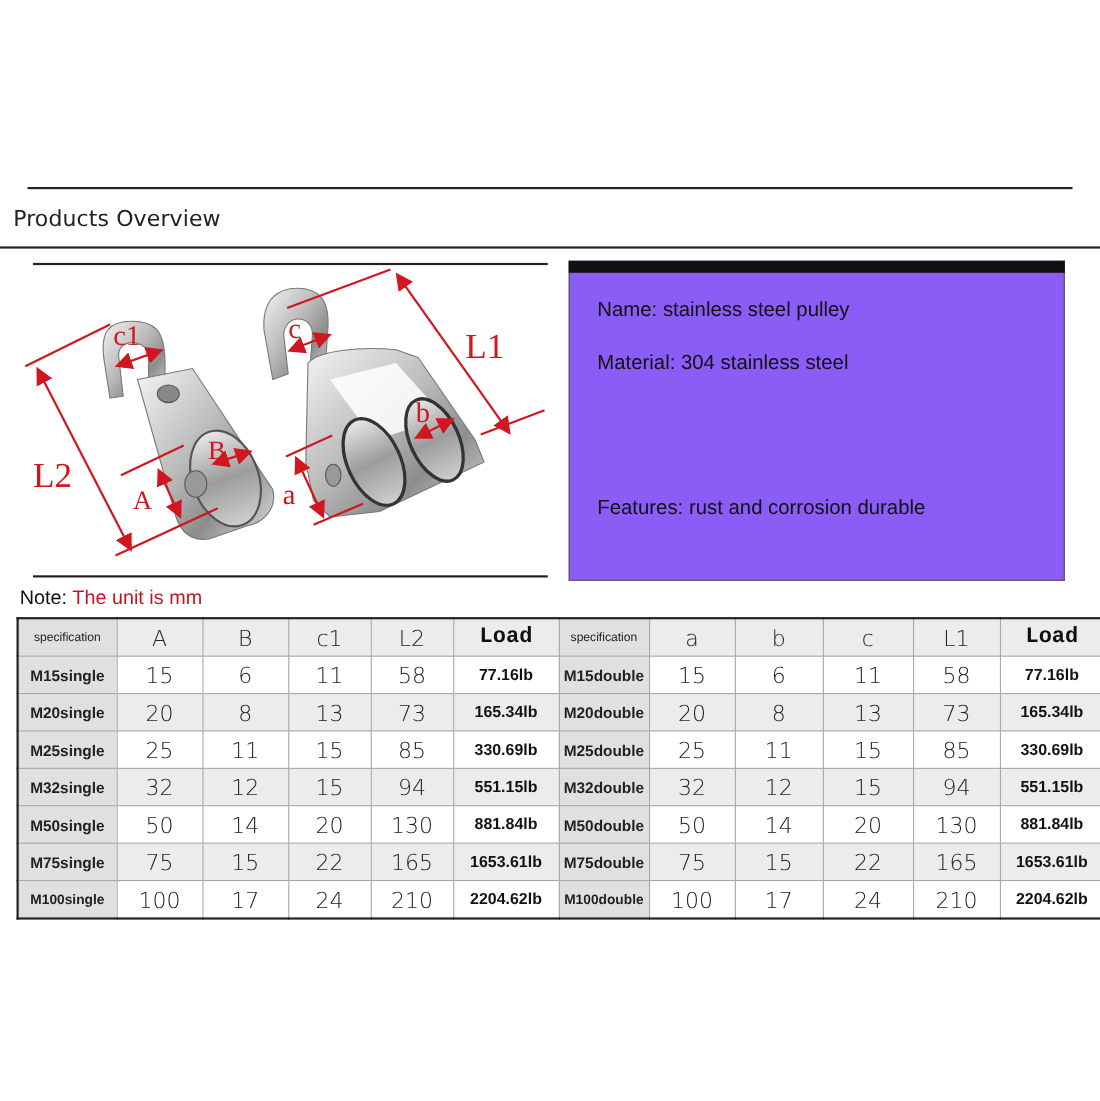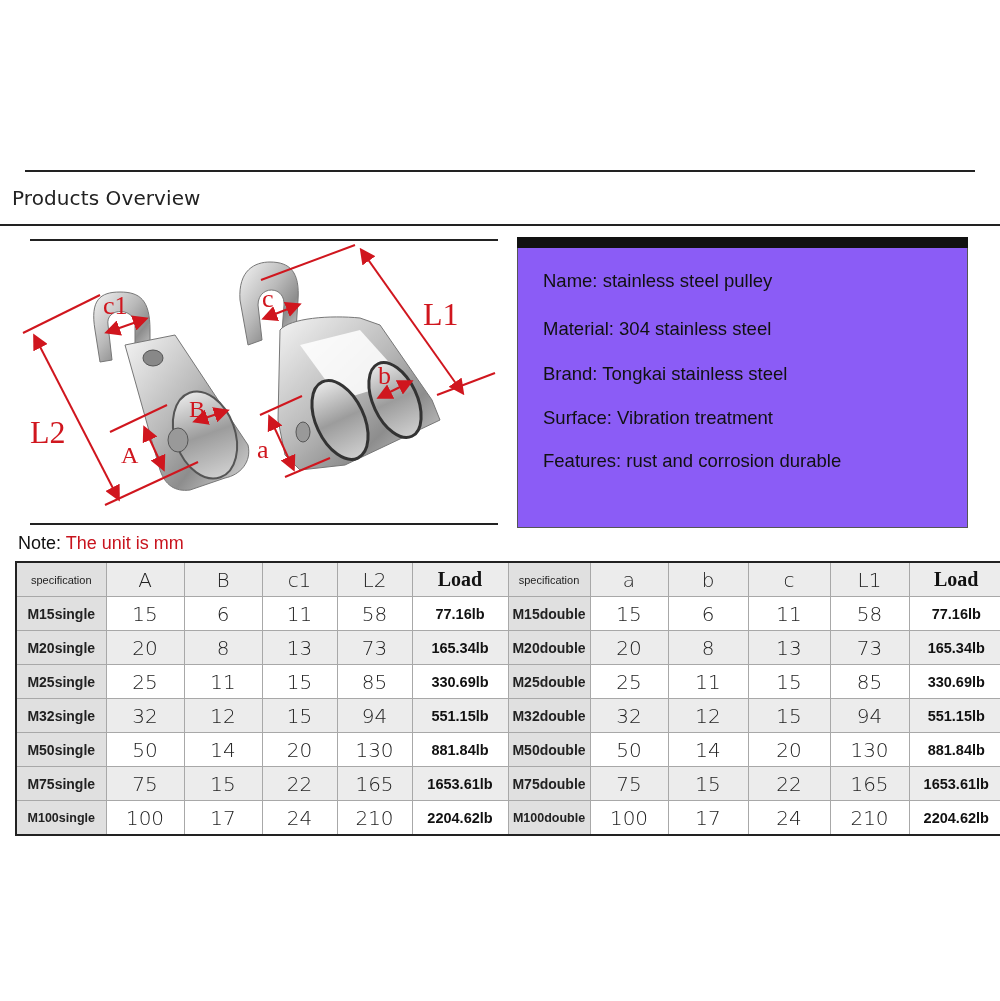--- a/index.html
+++ b/index.html
@@ -10,21 +10,21 @@
   .info-box { position:absolute; left:517px; top:237px; width:451px; height:291px; background:#8b5cf6; border:1px solid #555; border-top:none; box-sizing:border-box; }
   .info-box .bar { position:absolute; left:-1px; top:0; right:-1px; height:11px; background:#111; }
   .info-line { position:absolute; left:25px; font-size:18.5px; color:#111; white-space:nowrap; }
   .note { position:absolute; left:18px; top:533px; font-size:18px; color:#111; }
   .note .red { color:#c8141e; }
   table.spec { position:absolute; left:15px; top:561px; width:968px; height:270px; border-collapse:collapse; border:2px solid #222; table-layout:fixed; }
   table.spec td { border:1px solid #a8a8a8; text-align:center; padding:0; height:33px; font-family:"DejaVu Sans", sans-serif; font-weight:300; font-size:20px; color:#222; }
   table.spec td.spec-cell { font-family:"Liberation Sans", sans-serif; font-size:14px; font-weight:bold; color:#222; background:#e2e2e2; }
   table.spec td.spec-head { font-family:Liberation Sans, sans-serif; font-size:11px; font-weight:normal; background:#e2e2e2; }
   table.spec td.load { font-family:"Liberation Sans", sans-serif; font-size:14.5px; font-weight:bold; color:#111; }
-  table.spec td.load-head { font-family:Liberation Serif, serif; font-size:20px; font-weight:bold; color:#111; }
+  table.spec td.load-head { font-family:Liberation Mono, monospace; font-size:20px; font-weight:bold; color:#111; }
   table.spec tr.g td { background:#ececec; }
   table.spec tr.w td { background:#ffffff; }
   table.spec tr td.spec-cell, table.spec tr td.spec-head { background:#e0e0e0; }
   .dim-label { font-family:"Liberation Serif", serif; fill:#d0161e; }
 </style>
 </head>
 <body>
 
 <div class="hline" style="left:25px; top:170px; width:950px; height:2px;"></div>
 <div class="section-title">Products Overview</div>
@@ -103,22 +103,20 @@
       <text class="dim-label" x="257" y="458" font-size="26">a</text>
       <text class="dim-label" x="423" y="325" font-size="32">L1</text>
     </g>
   </svg>
 </div>
 
 <div class="info-box">
   <div class="bar"></div>
   <div class="info-line" style="top:33px;">Name: stainless steel pulley</div>
   <div class="info-line" style="top:81px;">Material: 304 stainless steel</div>
-  <div class="info-line" style="top:126px;">Brand: Tongkai stainless steel</div>
-  <div class="info-line" style="top:170px;">Surface: Vibration treatment</div>
   <div class="info-line" style="top:213px;">Features: rust and corrosion durable</div>
 </div>
 
 <div class="note">
   <span>Note:</span>
   <span class="red">The unit is mm</span>
 </div>
 
 <table class="spec">
   <colgroup>

